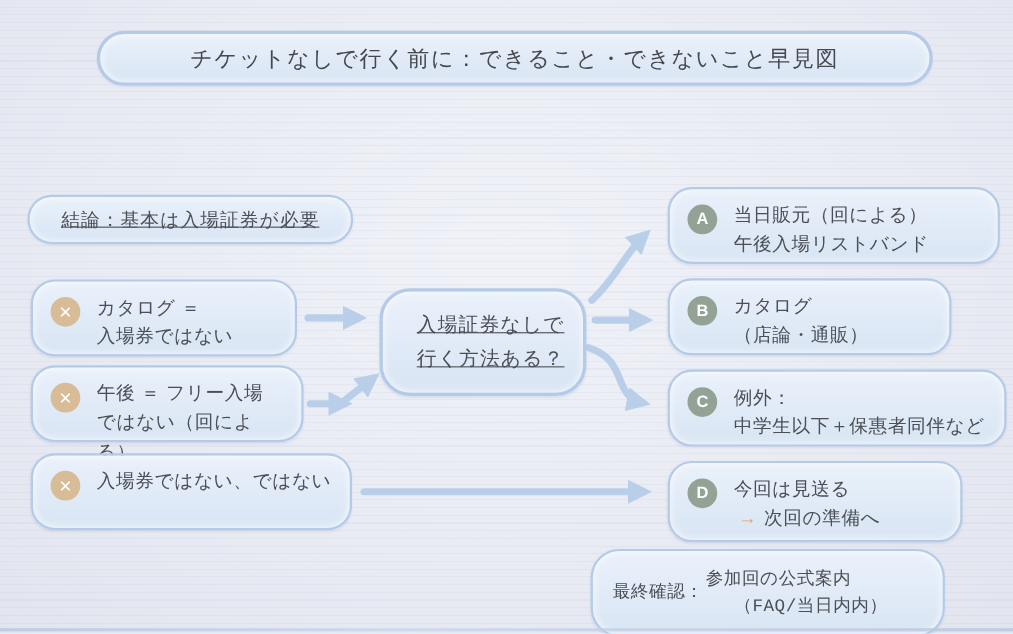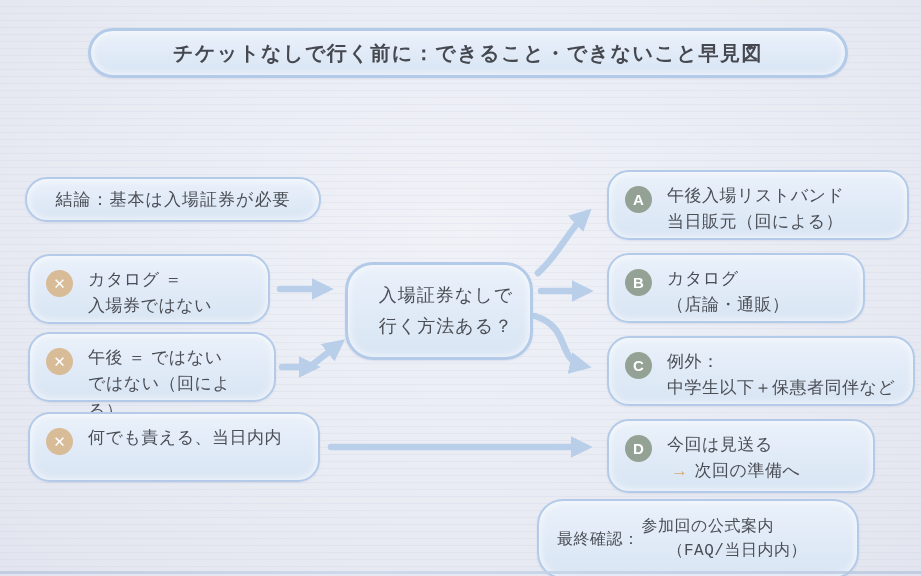--- a/index.html
+++ b/index.html
@@ -29,23 +29,23 @@
     border-radius:22px;
     box-shadow:inset 0 0 8px rgba(255,255,255,.85), 0 1px 2px rgba(120,140,180,.15);
     box-sizing:border-box;
   }
   .title-box{
     left:88px;top:28px;width:760px;height:50px;border-radius:25px;
     display:flex;align-items:center;justify-content:center;
     border-width:3px;
   }
   .title-box .t{
-    font-size:20px;letter-spacing:1.5px;color:#45484f;font-weight:700;
+    font-size:20px;letter-spacing:1.5px;color:#45484f;font-weight:400;
   }
-  .pill-center{display:flex;align-items:center;justify-content:center;text-align:left;}
+  .pill-center{display:flex;align-items:center;justify-content:center;text-align:left;text-decoration:underline;}
   .conclusion{left:25px;top:177px;width:296px;height:45px;border-radius:22px;}
   .conclusion .t{font-size:17px;letter-spacing:1px;}
   .two-line{padding:11px 14px 0 58px;font-size:17px;line-height:1.55;letter-spacing:.5px;}
   .neg1{left:28px;top:254px;width:242px;height:70px;}
   .neg2{left:28px;top:332px;width:248px;height:70px;}
   .neg3{left:28px;top:412px;width:292px;height:70px;}
   .center-node{
     left:345px;top:262px;width:188px;height:98px;border-radius:28px;border-width:3px;
     flex-direction:column;font-size:18px;line-height:1.7;letter-spacing:1px;padding-left:14px;
   }
@@ -106,42 +106,42 @@
     <span class="icon-circle x-circle">✕</span>
     <div class="two-line">
       <div>カタログ ＝</div>
       <div>入場券ではない</div>
     </div>
   </div>
 
   <div class="node neg2">
     <span class="icon-circle x-circle">✕</span>
     <div class="two-line">
-      <div>午後 ＝ ではない</div>
+      <div>午後 ＝ フリー入場</div>
       <div>ではない（回による）</div>
     </div>
   </div>
 
   <div class="node neg3">
     <span class="icon-circle x-circle">✕</span>
     <div class="two-line">
-      <div>何でも責える、当日内内</div>
+      <div>入場券ではない、ではない</div>
     </div>
   </div>
 
   <div class="node center-node pill-center">
     <div>入場証券なしで</div>
     <div>行く方法ある？</div>
   </div>
 
   <div class="node optA">
     <span class="icon-circle badge">A</span>
     <div class="two-line">
+      <div>当日販元（回による）</div>
       <div>午後入場リストバンド</div>
-      <div>当日販元（回による）</div>
     </div>
   </div>
 
   <div class="node optB">
     <span class="icon-circle badge">B</span>
     <div class="two-line">
       <div>カタログ</div>
       <div>（店論・通販）</div>
     </div>
   </div>

